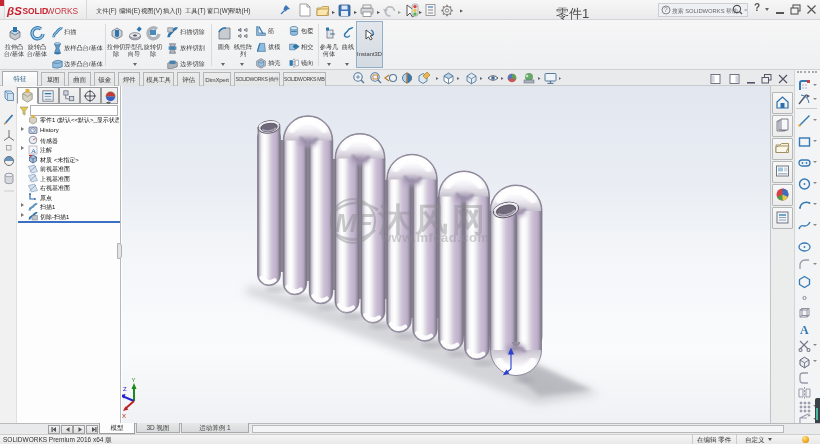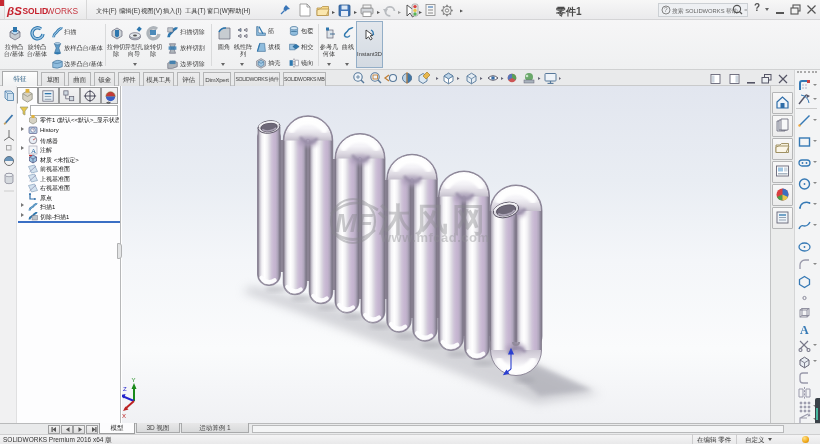--- a/index.html
+++ b/index.html
@@ -72,21 +72,21 @@
       <line x1="37" y1="11.6" x2="37" y2="13.2"></line>
       <line x1="31.3" y1="7.5" x2="32.9" y2="7.5"></line>
       <line x1="41.1" y1="7.5" x2="42.7" y2="7.5"></line>
 <line x1="33" y1="3.5" x2="34.1" y2="4.6"></line>
       <line x1="39.9" y1="10.4" x2="41" y2="11.5"></line>
       <line x1="33" y1="11.5" x2="34.1" y2="10.4"></line>
       <line x1="39.9" y1="4.6" x2="41" y2="3.5"></line>
 </g>
 <polygon points="50,6.5 50,9.5 53,8" fill="#555"></polygon>
 </svg>
-<div class="tt" style="left:556px;top:5px;font-size:10px;color:#4a4a4a;font-weight:bold;">零件1</div>
+<div class="tt" style="left:556px;top:5px;font-size:13px;color:#4a4a4a;">零件1</div>
 <div class="abs" style="left:658px;top:3px;width:90px;height:14px;background:#eef0f3;border:1px solid #ccd0d4;"></div>
 <svg class="abs" style="left:661px;top:5px;" width="10" height="10" viewBox="0 0 10 10">
     <circle cx="5" cy="5" r="4" fill="none" stroke="#777" stroke-width="0.9"></circle>
     <text x="3" y="7.4" font-size="6.5" fill="#777" font-family="Liberation Sans">?</text>
   </svg>
 <div class="tt" style="left:672px;top:6.5px;font-size:5.8px;color:#666;">搜索 SOLIDWORKS 帮助</div>
 <svg class="abs" style="left:732px;top:4px;" width="16" height="12" viewBox="0 0 16 12">
     <circle cx="5" cy="5" r="3.6" fill="none" stroke="#555" stroke-width="1.1"></circle>
     <line x1="7.6" y1="7.6" x2="10" y2="10" stroke="#555" stroke-width="1.3"></line>
     <line x1="12.5" y1="6" x2="15" y2="6" stroke="#888" stroke-width="1"></line>

